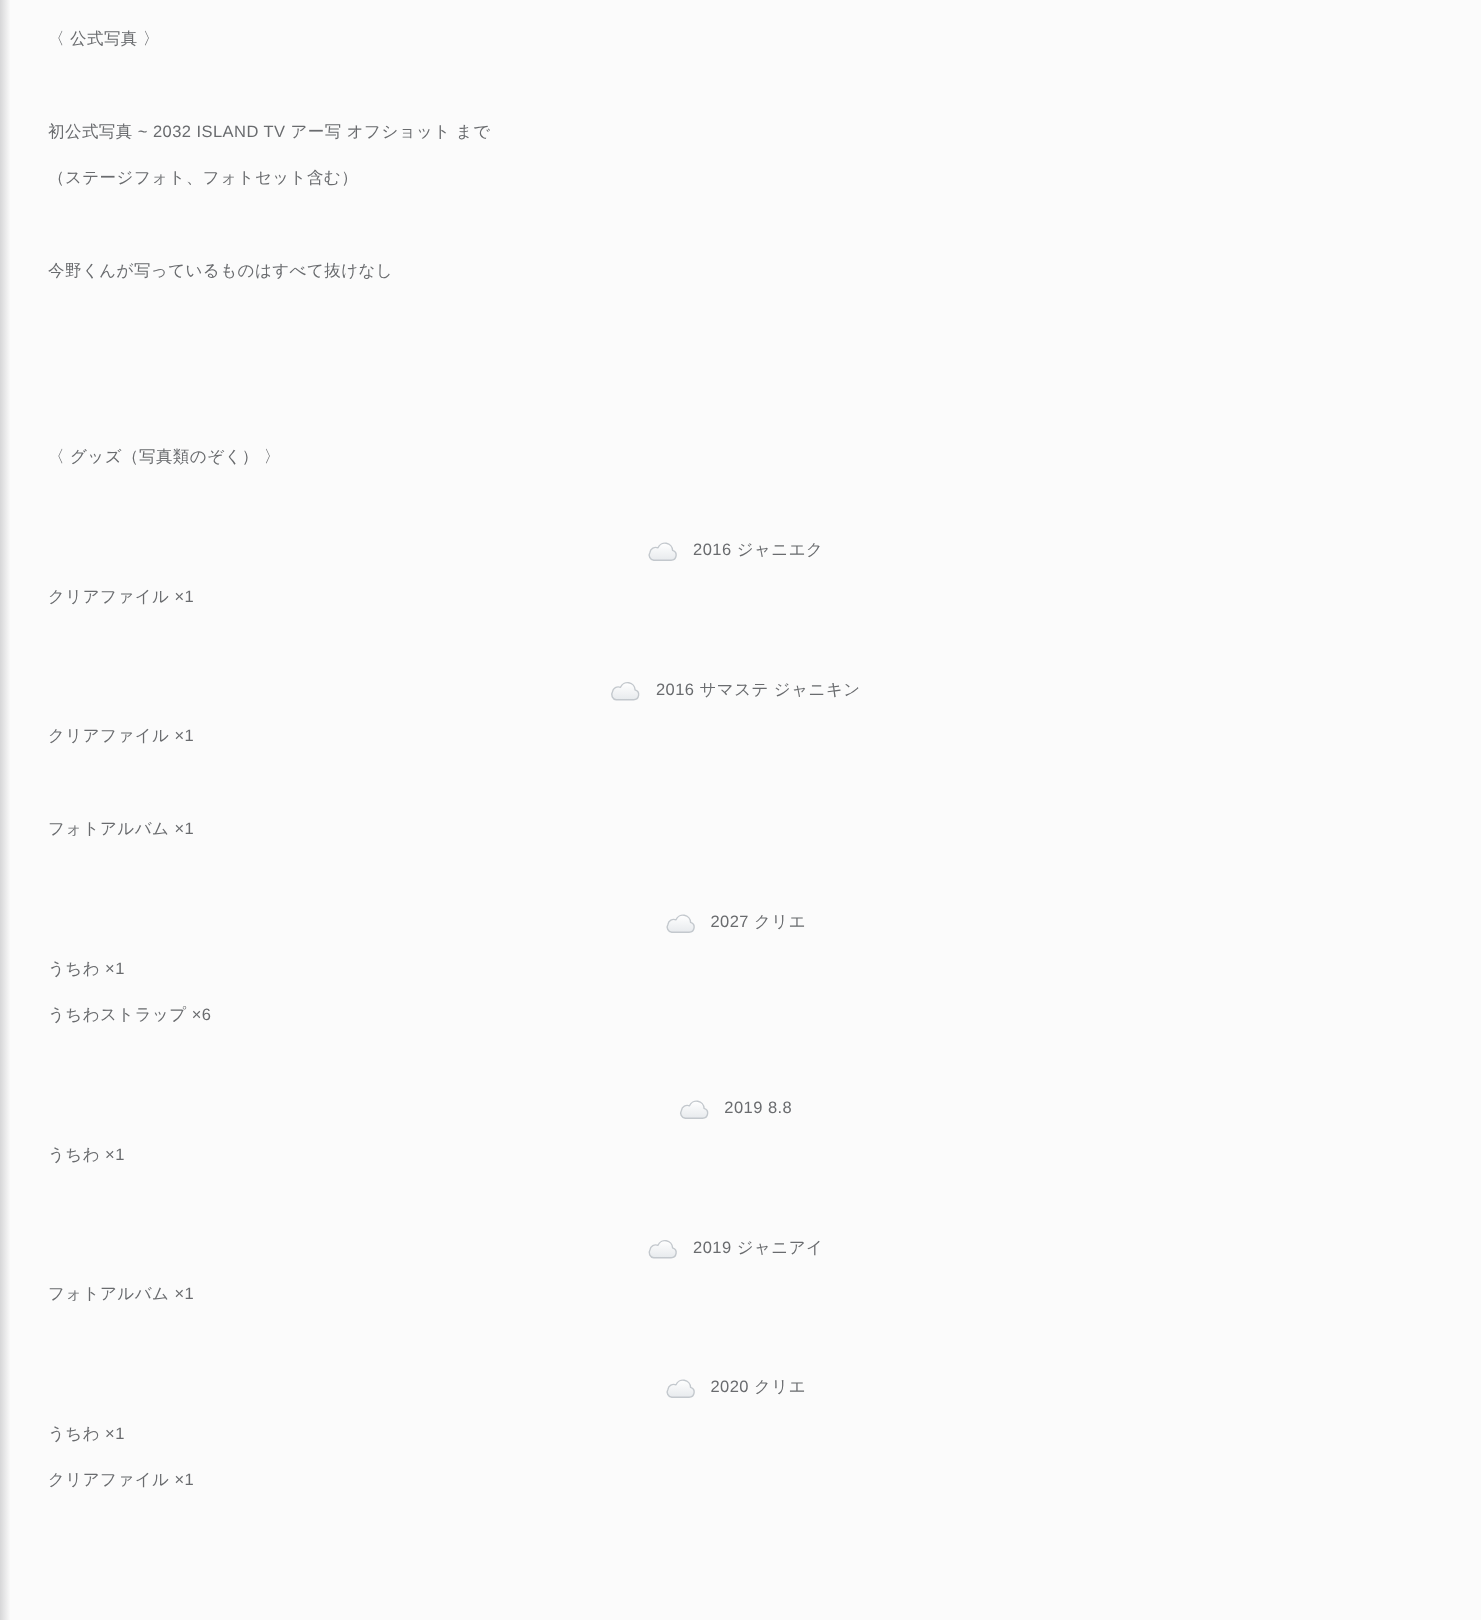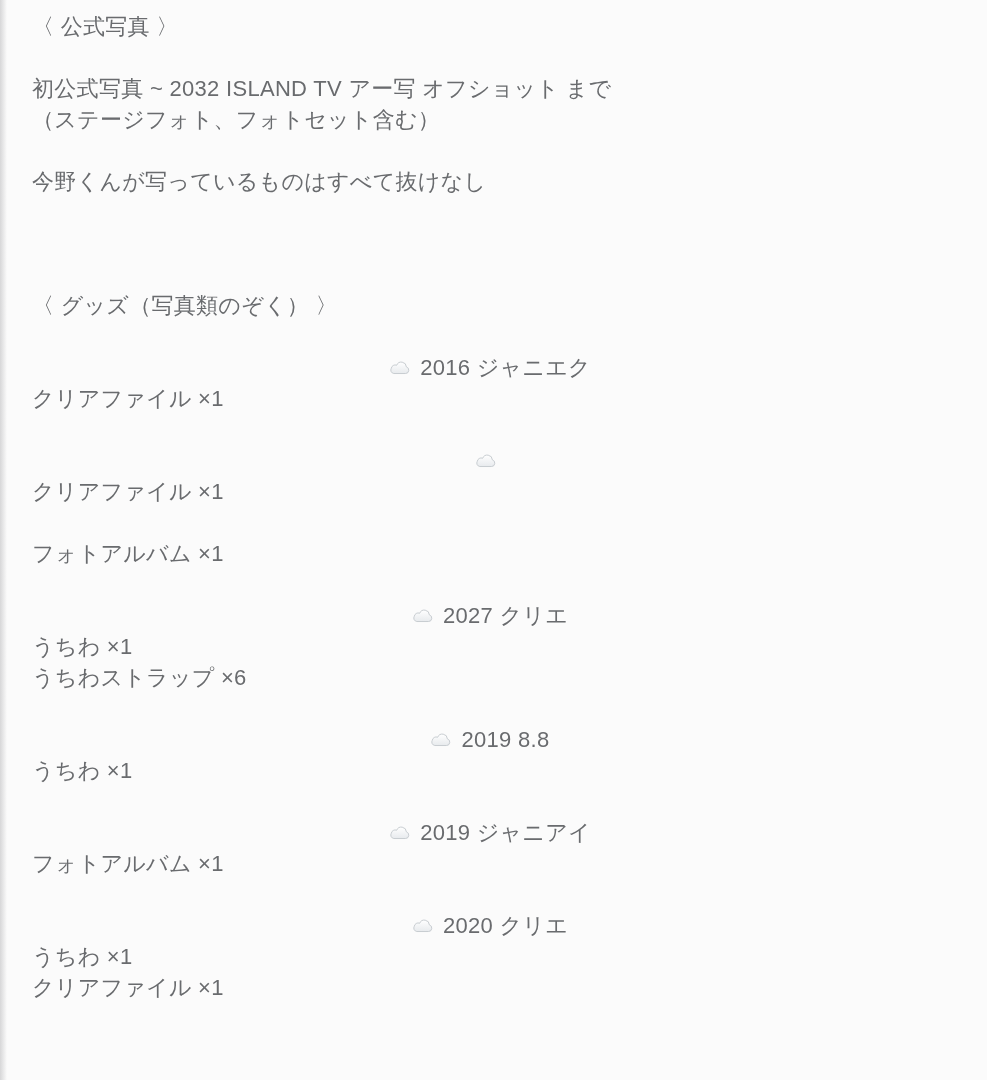--- a/index.html
+++ b/index.html
@@ -14,21 +14,21 @@
   }
   .edge-shade {
     position: absolute;
     left: 0; top: 0; bottom: 0;
     width: 7px;
     background: linear-gradient(to right, rgba(120,120,125,0.28), rgba(120,120,125,0));
     pointer-events: none;
   }
   .page {
     padding: 11px 40px 0 32px;
-    font-size: 22px;
+    font-size: 11px;
     letter-spacing: 0.3px;
   }
   p.line {
     margin: 0;
     padding: 0;
     line-height: 31px;
     height: 31px;
     white-space: nowrap;
   }
   p.line.blank { height: 31px; }
@@ -90,20 +90,21 @@
   <p class="line item">クリアファイル ×1</p>
         </div>
 
   <div class="group">
     <p class="line title">
       <span class="cloud">
         <svg viewBox="0 0 30 20">
           <path d="M 7.6 17.2 h 15.1 a 4.4 4.4 0 0 0 1.3 -8.6 A 6.6 6.6 0 0 0 11.3 6.4 A 5.1 5.1 0 0 0 4.3 10.4 a 4.5 4.5 0 0 0 3.3 6.8 z" fill="url(#cloudGrad)" stroke="#c3c8cd" stroke-width="1.2" stroke-linejoin="round"></path>
         </svg>
       </span>
+      <span class="title-text">2016 サマステ ジャニキン</span>
     </p>
   <p class="line item">クリアファイル ×1</p>
         </div>
 
   <div class="group">
   <p class="line item">フォトアルバム ×1</p>
         </div>
 
   <div class="group">
     <p class="line title">

